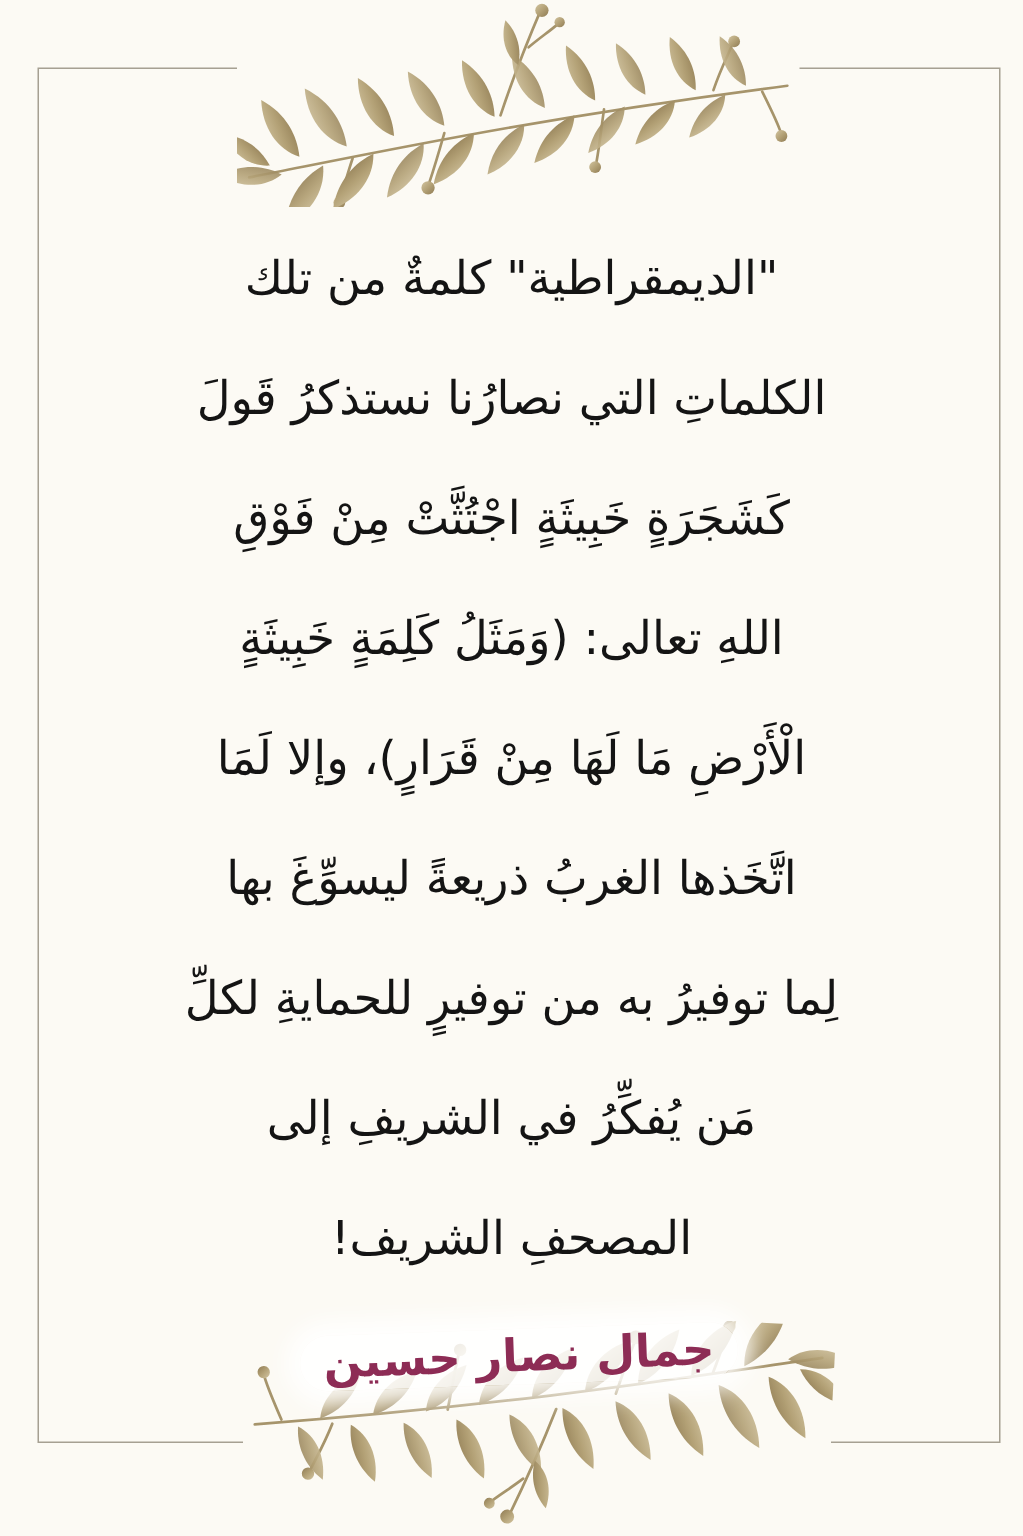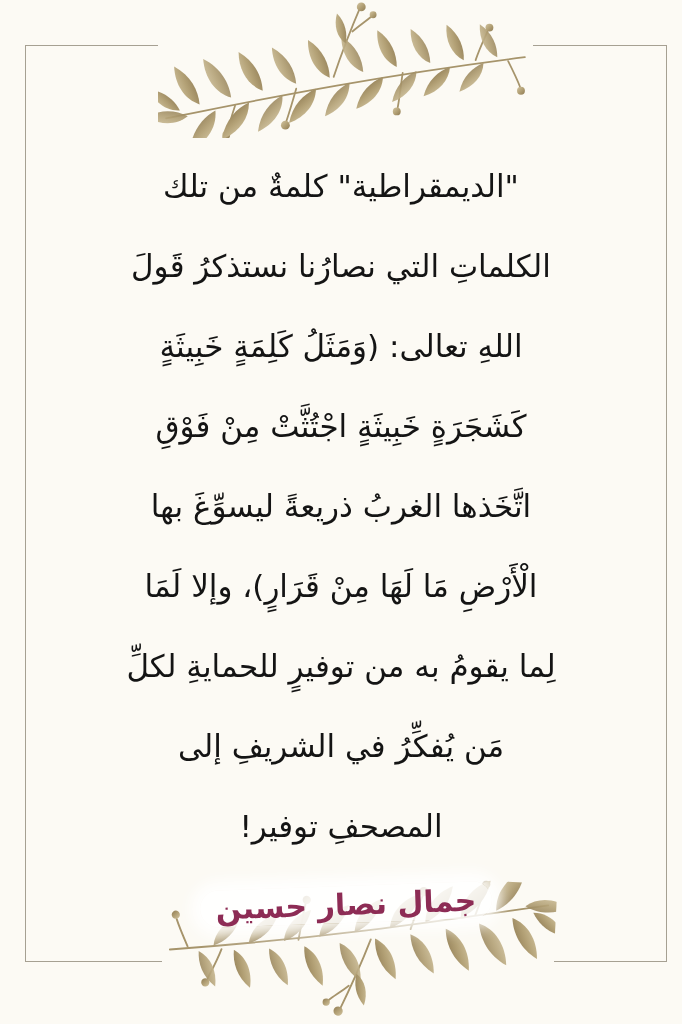--- a/index.html
+++ b/index.html
@@ -103,27 +103,27 @@
         <use href="#leaf1" transform="translate(190,44) rotate(-20) scale(0.75)"></use>
         <use href="#leaf1" transform="translate(30,118) rotate(-95) scale(1.0)" opacity=".9"></use>
         <use href="#leaf1" transform="translate(22,112) rotate(-60) scale(0.9)"></use>
       </g>
     </svg>
   </div>
 
   <div class="quote">
     <p>"الديمقراطية" كلمةٌ من تلك</p>
     <p>الكلماتِ التي نصارُنا نستذكرُ قَولَ</p>
+    <p>كَشَجَرَةٍ خَبِيثَةٍ اجْتُثَّتْ مِنْ فَوْقِ</p>
     <p>اللهِ تعالى: (وَمَثَلُ كَلِمَةٍ خَبِيثَةٍ</p>
-    <p>كَشَجَرَةٍ خَبِيثَةٍ اجْتُثَّتْ مِنْ فَوْقِ</p>
+    <p>الْأَرْضِ مَا لَهَا مِنْ قَرَارٍ)، وإلا لَمَا</p>
     <p>اتَّخَذها الغربُ ذريعةً ليسوِّغَ بها</p>
-    <p>الْأَرْضِ مَا لَهَا مِنْ قَرَارٍ)، وإلا لَمَا</p>
-    <p>لِما يقومُ به من توفيرٍ للحمايةِ لكلِّ</p>
+    <p>لِما توفيرُ به من توفيرٍ للحمايةِ لكلِّ</p>
     <p>مَن يُفكِّرُ في الشريفِ إلى</p>
-    <p>المصحفِ توفير!</p>
+    <p>المصحفِ الشريف!</p>
   </div>
 
   <div class="deco deco-bottom">
     <svg viewBox="0 0 380 140" xmlns="http://www.w3.org/2000/svg">
       <defs>
         <linearGradient id="gg2" x1="0" y1="0" x2="1" y2="1">
           <stop offset="0" stop-color="#d2c4a0"></stop>
           <stop offset="0.5" stop-color="#b3a176"></stop>
           <stop offset="1" stop-color="#8f7b53"></stop>
         </linearGradient>

